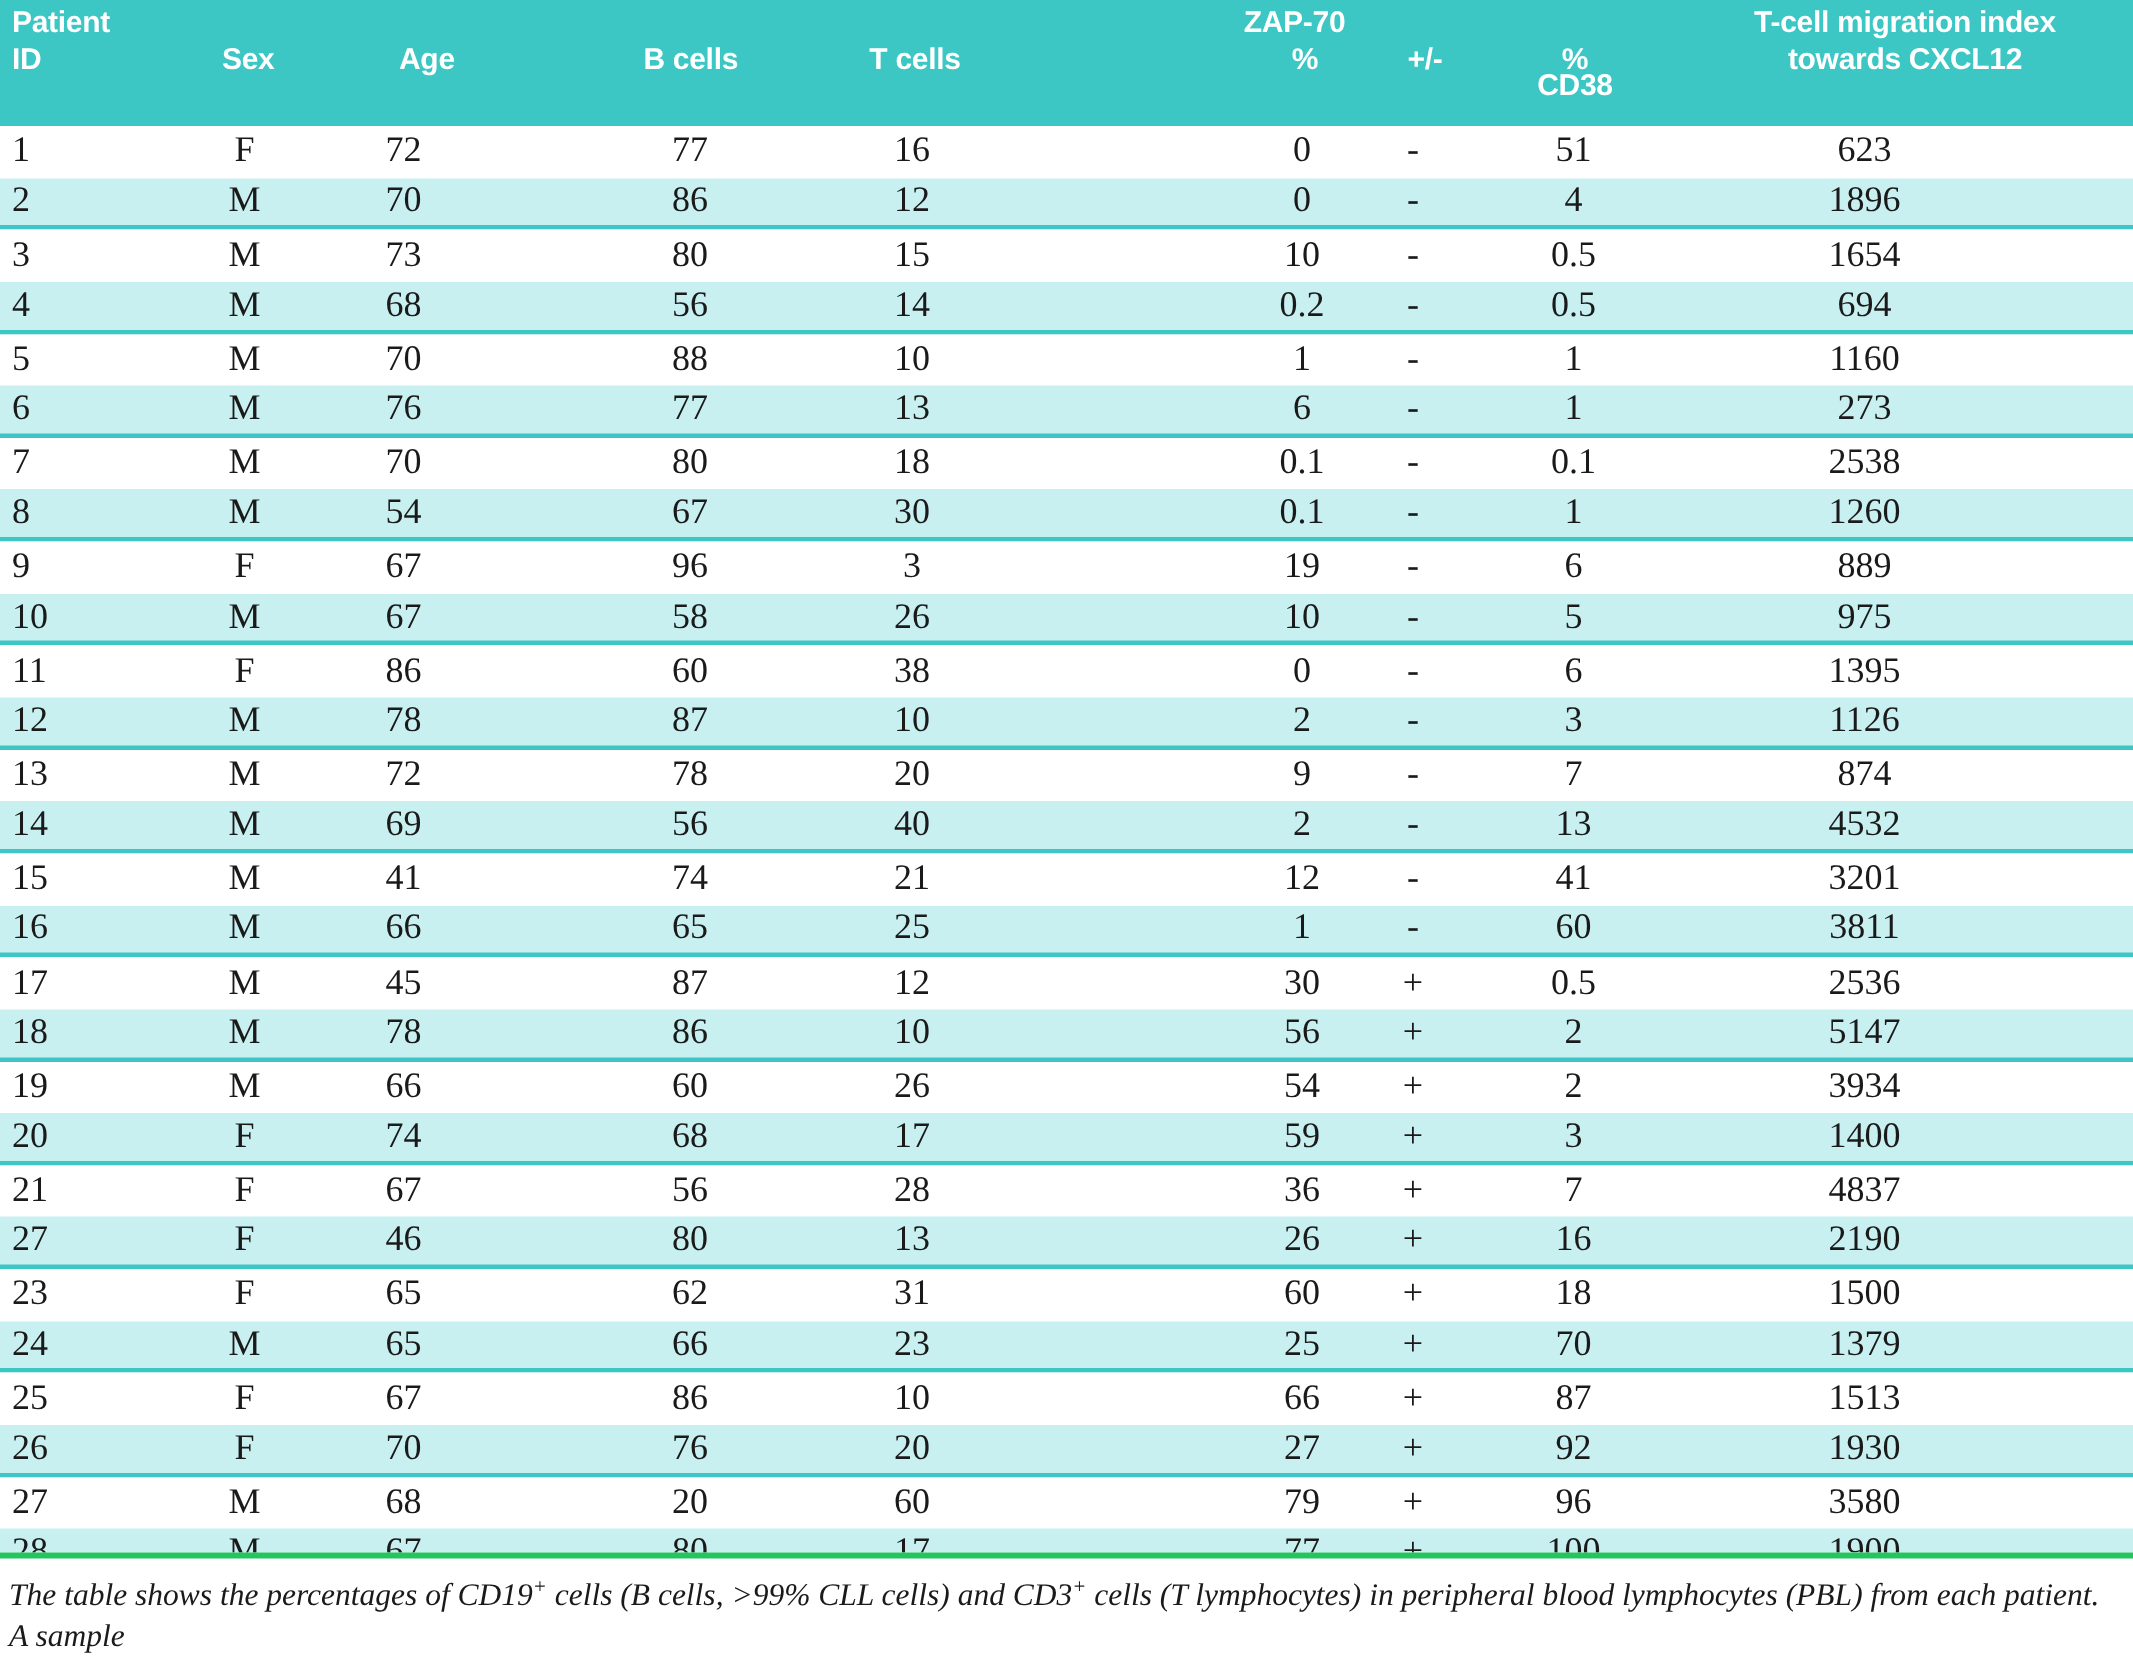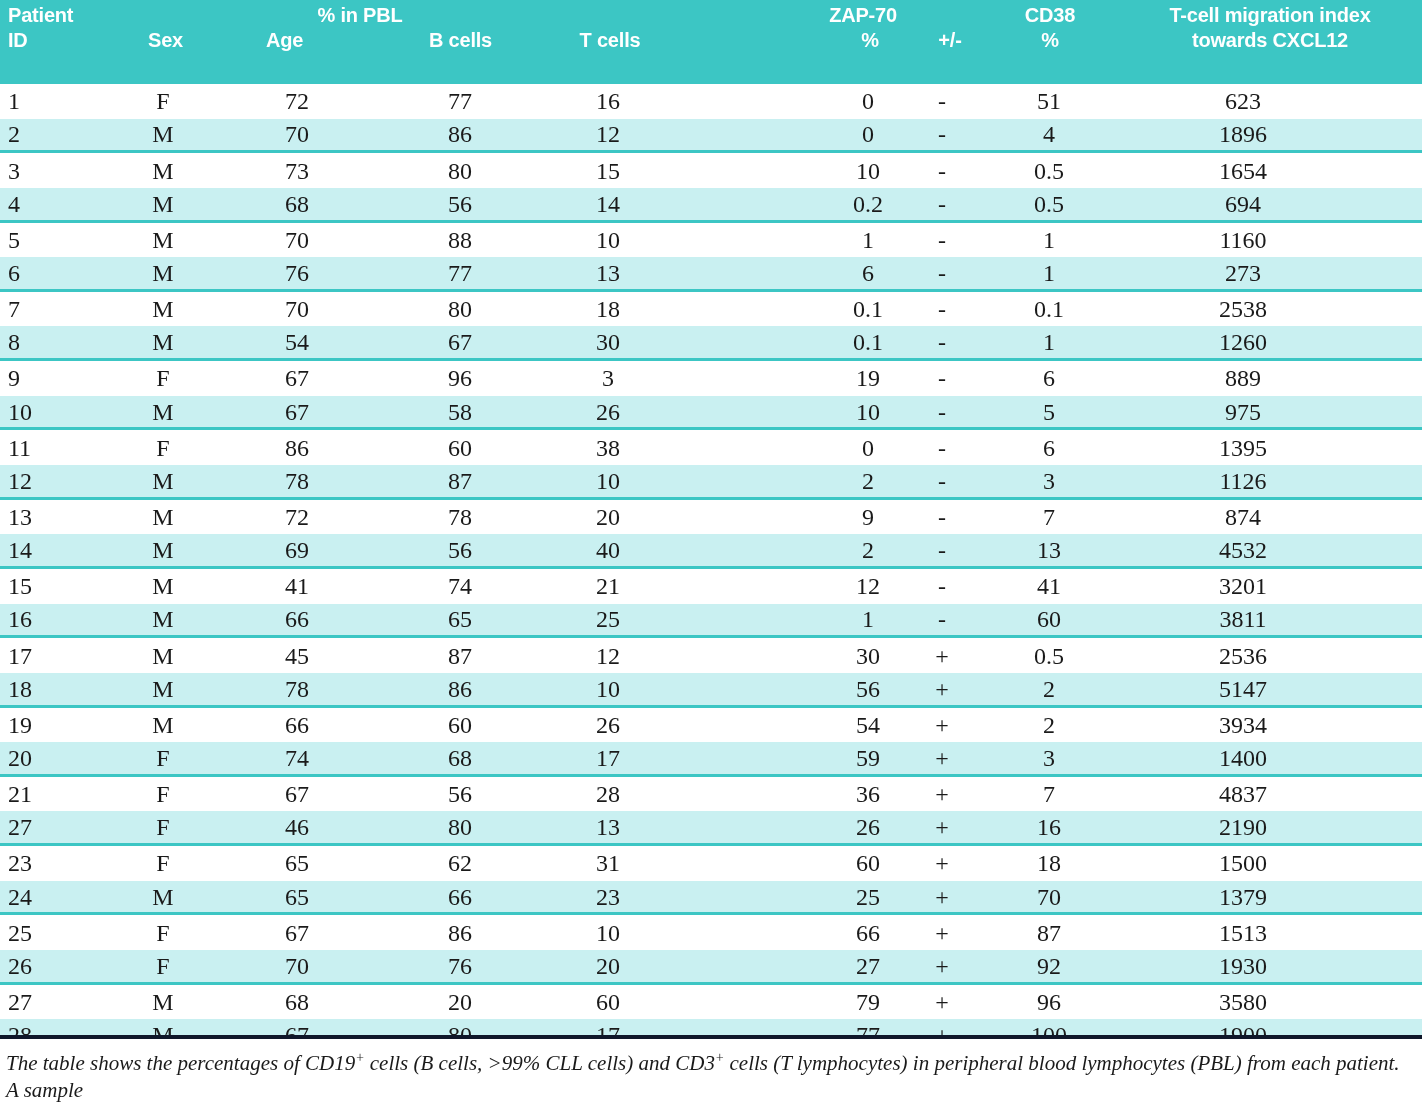--- a/index.html
+++ b/index.html
@@ -39,21 +39,21 @@
   .h-patient   { left: 8px; }
   .h-id        { left: 8px; }
   .h-sex       { left: 148px; }
   .h-age       { left: 266px; }
   .h-pbl       { left: 0; width: 720px; text-align: center; }
   .h-bcells    { left: 378px; width: 165px; text-align: center; }
   .h-tcells    { left: 540px; width: 140px; text-align: center; }
   .h-zap       { left: 763px; width: 200px; text-align: center; }
   .h-zappct    { left: 800px; width: 140px; text-align: center; }
   .h-plusminus { left: 880px; width: 140px; text-align: center; }
-  .h-cd38      { left: 975px; width: 150px; text-align: center; }
+  .h-cd38      { left: 975px; width: 150px; text-align: center; margin-top: 42px; }
   .h-cd38pct   { left: 975px; width: 150px; text-align: center; }
   .h-mig1      { left: 1125px; width: 290px; text-align: center; }
   .h-mig2      { left: 1125px; width: 290px; text-align: center; }
 
   
   .tbody { position: relative; }
   .trow {
     position: relative;
     height: 34.65px;
     background: #ffffff;
@@ -68,36 +68,36 @@
     top: 50%;
     transform: translateY(-52%);
     font-size: 24px;
     color: #1a1a1a;
     white-space: nowrap;
     line-height: 1;
   }
   
   .c-id    { left: 8px;    width: 90px;  text-align: left; }
   .c-sex   { left: 118px;  width: 90px;  text-align: center; }
-  .c-age   { left: 252px;  width: 90px;  text-align: center; }
+  .c-age   { left: 224px;  width: 90px;  text-align: center; }
   .c-b     { left: 415px;  width: 90px;  text-align: center; }
   .c-t     { left: 563px;  width: 90px;  text-align: center; }
   .c-zap   { left: 823px;  width: 90px;  text-align: center; }
   .c-pm    { left: 897px;  width: 90px;  text-align: center; }
   .c-cd38  { left: 1004px; width: 90px;  text-align: center; }
   .c-mig   { left: 1198px; width: 90px;  text-align: center; }
 
   
   .tfoot {
     position: absolute;
     left: 0;
     right: 0;
     bottom: 0;
     padding: 10px 6px 6px 6px;
-    border-top: 4px solid #0f172a;
+    border-top: 4px solid #22c55e;
     background: #ffffff;
   }
   .tfoot p {
     margin: 0;
     font-family: "Liberation Serif", "DejaVu Serif", serif;
     font-style: italic;
     font-size: 21px;
     line-height: 1.32;
     color: #1a1a1a;
   }
@@ -106,21 +106,20 @@
 </head>
 <body>
 
 <div id="page">
 
   <div class="thead">
     <span class="hcell h-line1 h-patient">Patient</span>
     <span class="hcell h-line2 h-id">ID</span>
     <span class="hcell h-line2 h-sex">Sex</span>
     <span class="hcell h-line2 h-age">Age</span>
-    <span class="hcell h-line1 h-pbl">% in PBL</span>
     <span class="hcell h-line2 h-bcells">B cells</span>
     <span class="hcell h-line2 h-tcells">T cells</span>
     <span class="hcell h-line1 h-zap">ZAP-70</span>
     <span class="hcell h-line2 h-zappct">%</span>
     <span class="hcell h-line2 h-plusminus">+/-</span>
     <span class="hcell h-line1 h-cd38">CD38</span>
     <span class="hcell h-line2 h-cd38pct">%</span>
     <span class="hcell h-line1 h-mig1">T-cell migration index</span>
     <span class="hcell h-line2 h-mig2">towards CXCL12</span>
   </div>

